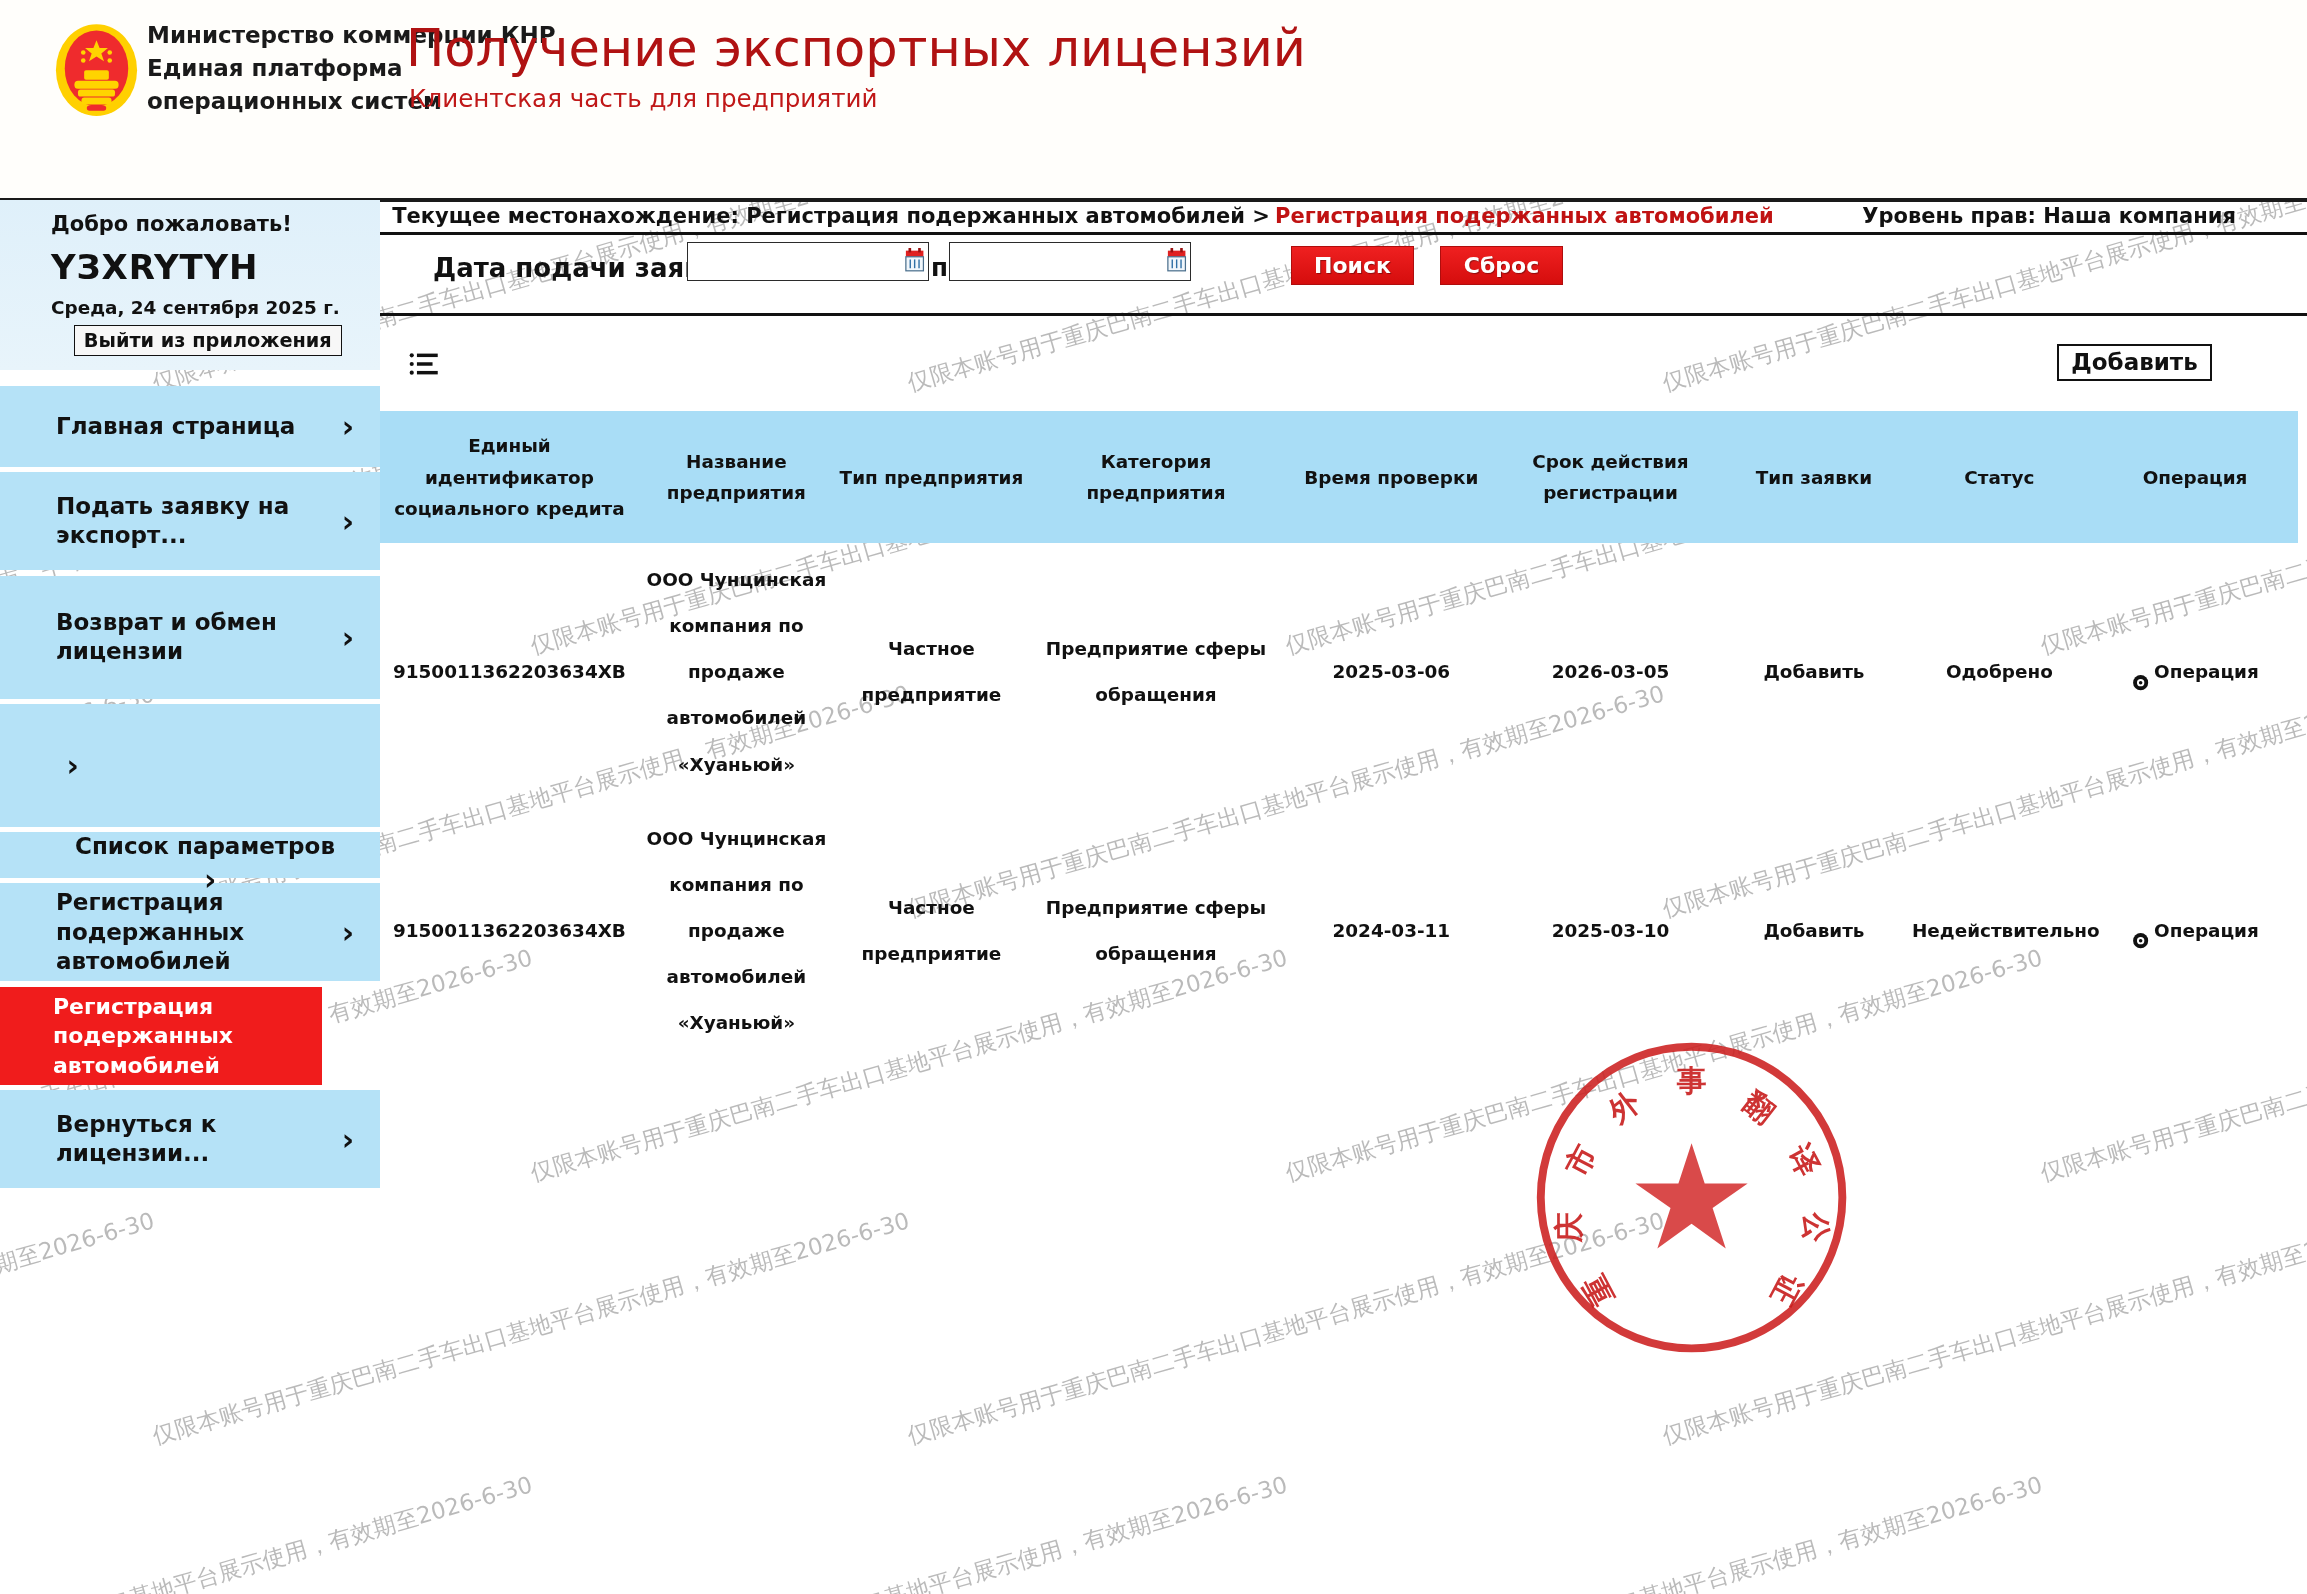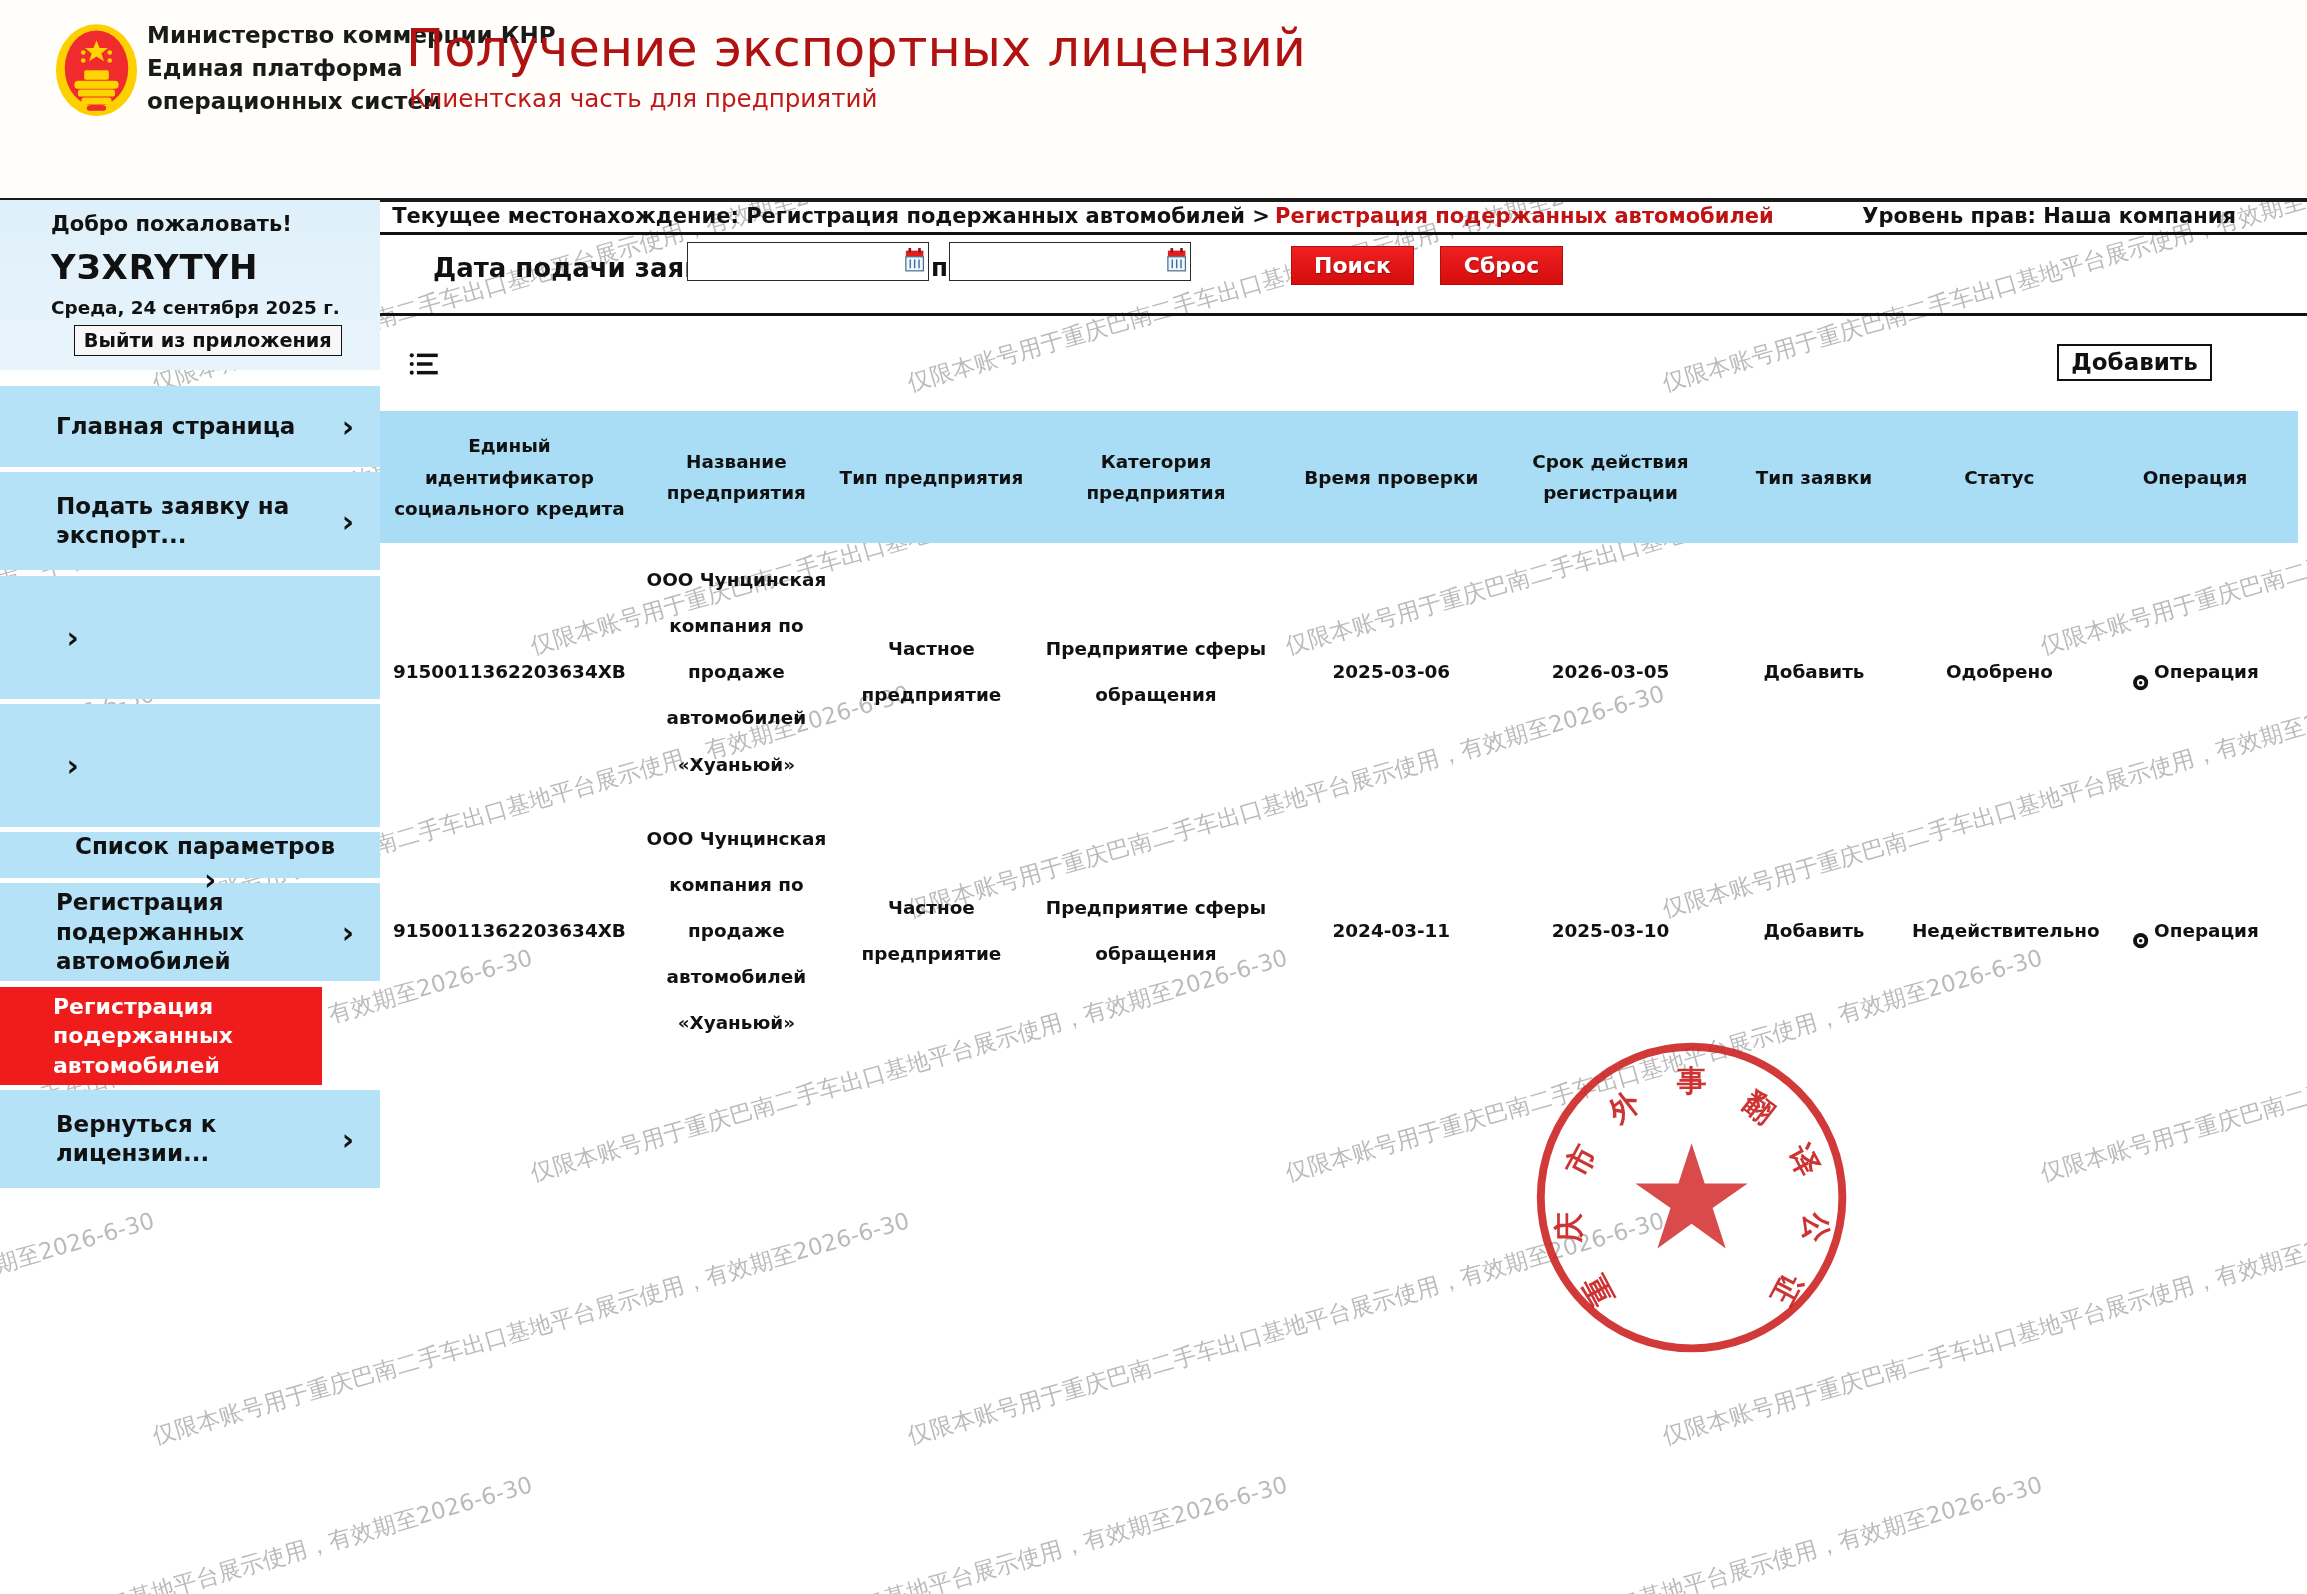--- a/index.html
+++ b/index.html
@@ -261,20 +261,21 @@
     <div id="nav">
         <div class="nav-item nav-tall">
           <div class="nav-label">Главная страница</div>
           <span class="chev">›</span>
         </div>
         <div class="nav-item nav-tall2">
           <div class="nav-label">Подать заявку на экспорт...</div>
           <span class="chev">›</span>
         </div>
         <div class="nav-item nav-tall3">
+          <div class="nav-label">Возврат и обмен лицензии</div>
           <span class="chev">›</span>
         </div>
         <div class="nav-item nav-tall3">
           <span class="chev">›</span>
         </div>
         <div class="nav-item nav-short">
           <div class="nav-label">Список параметров</div>
           <span class="chev">›</span>
         </div>
         <div class="nav-item nav-tall2">

